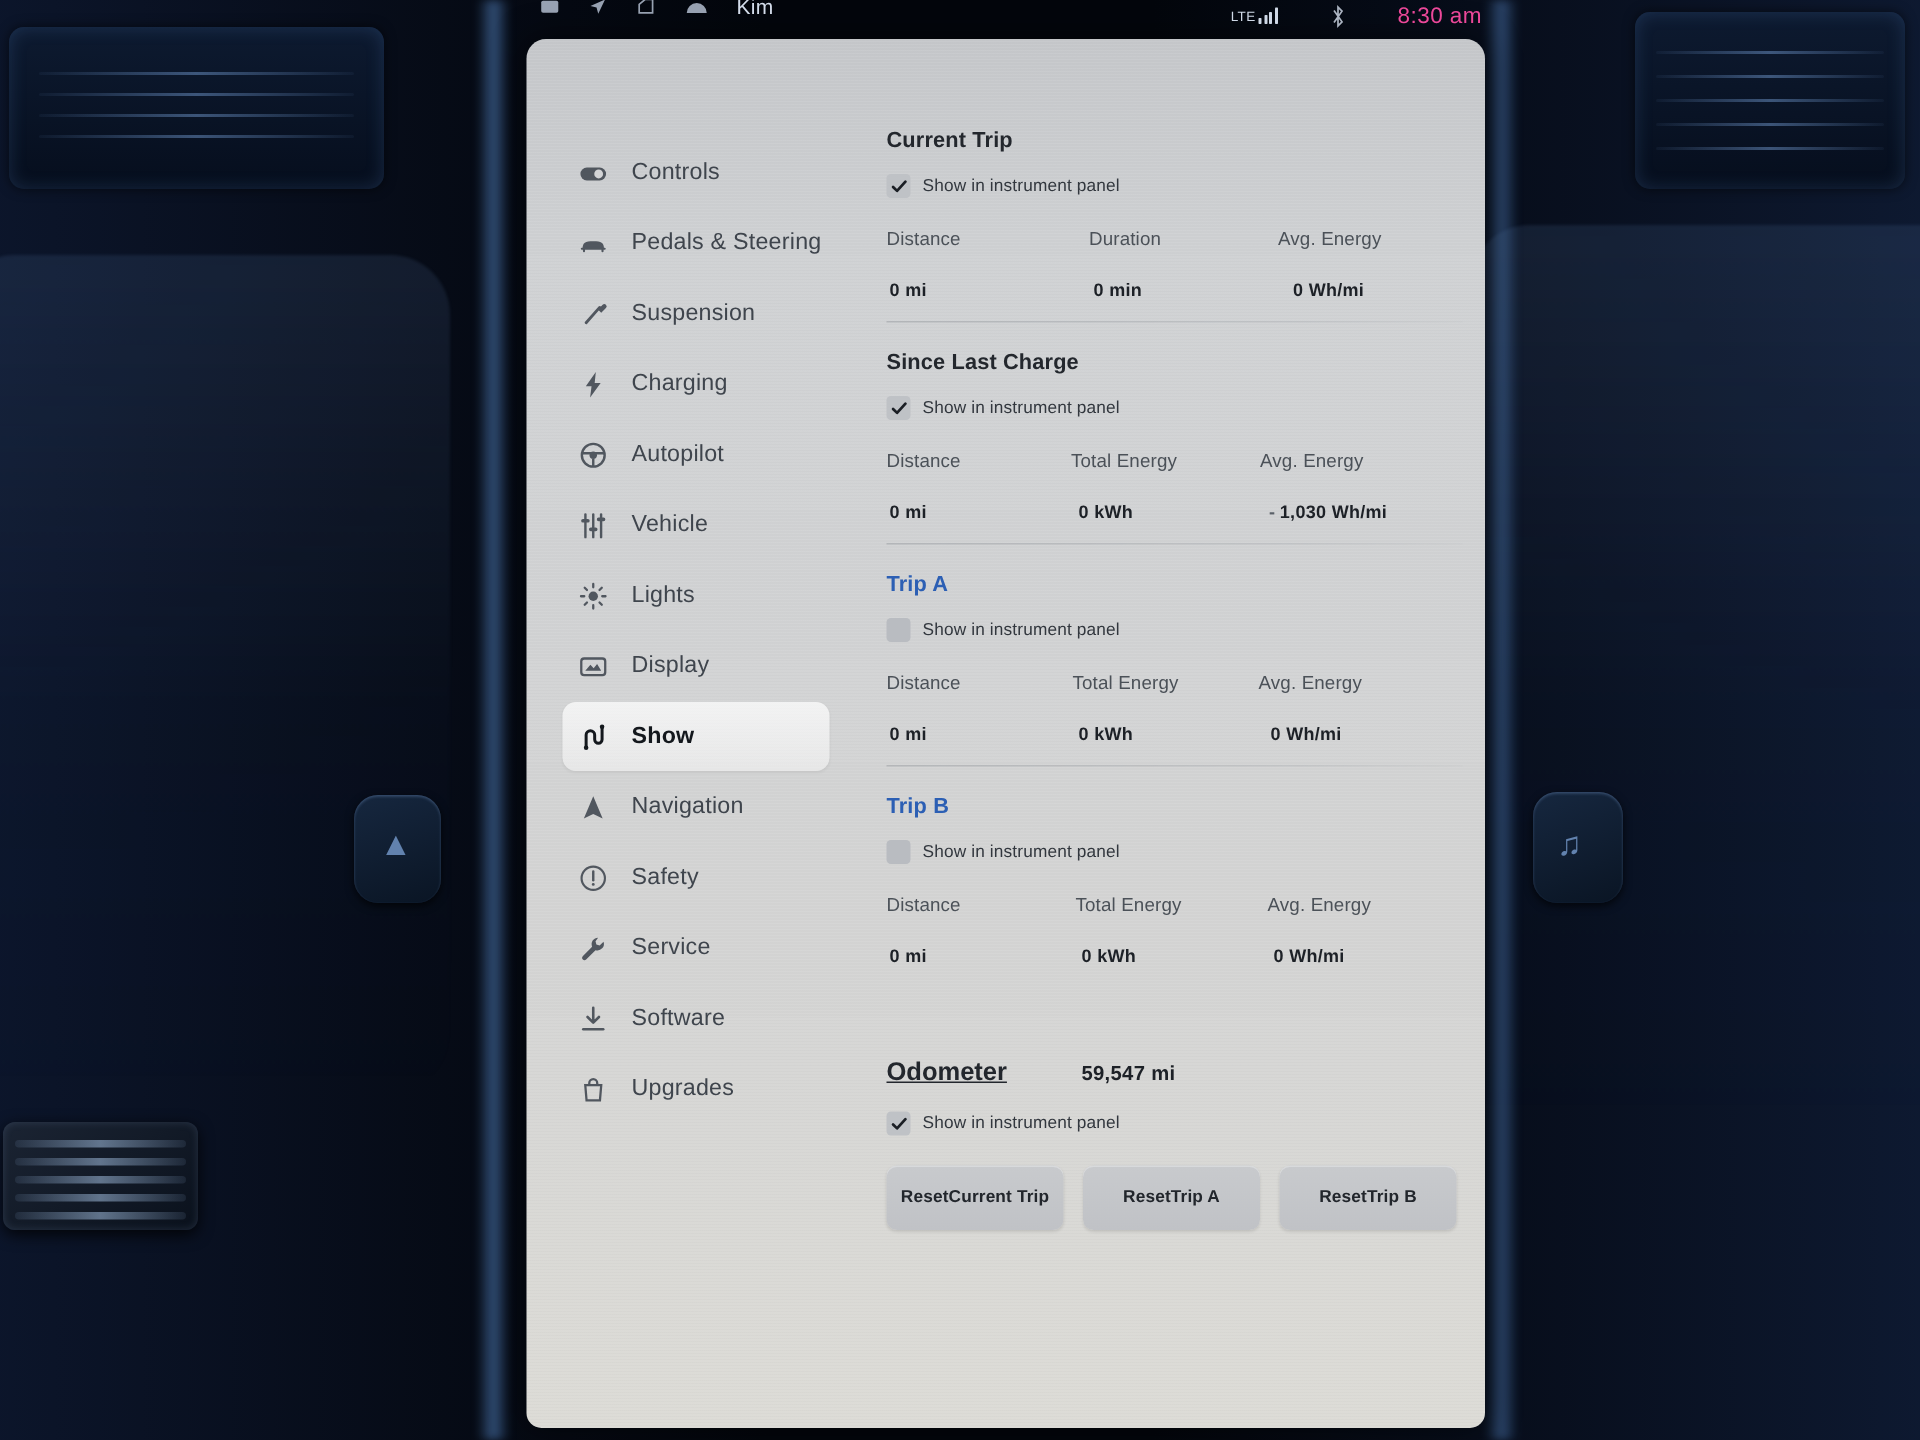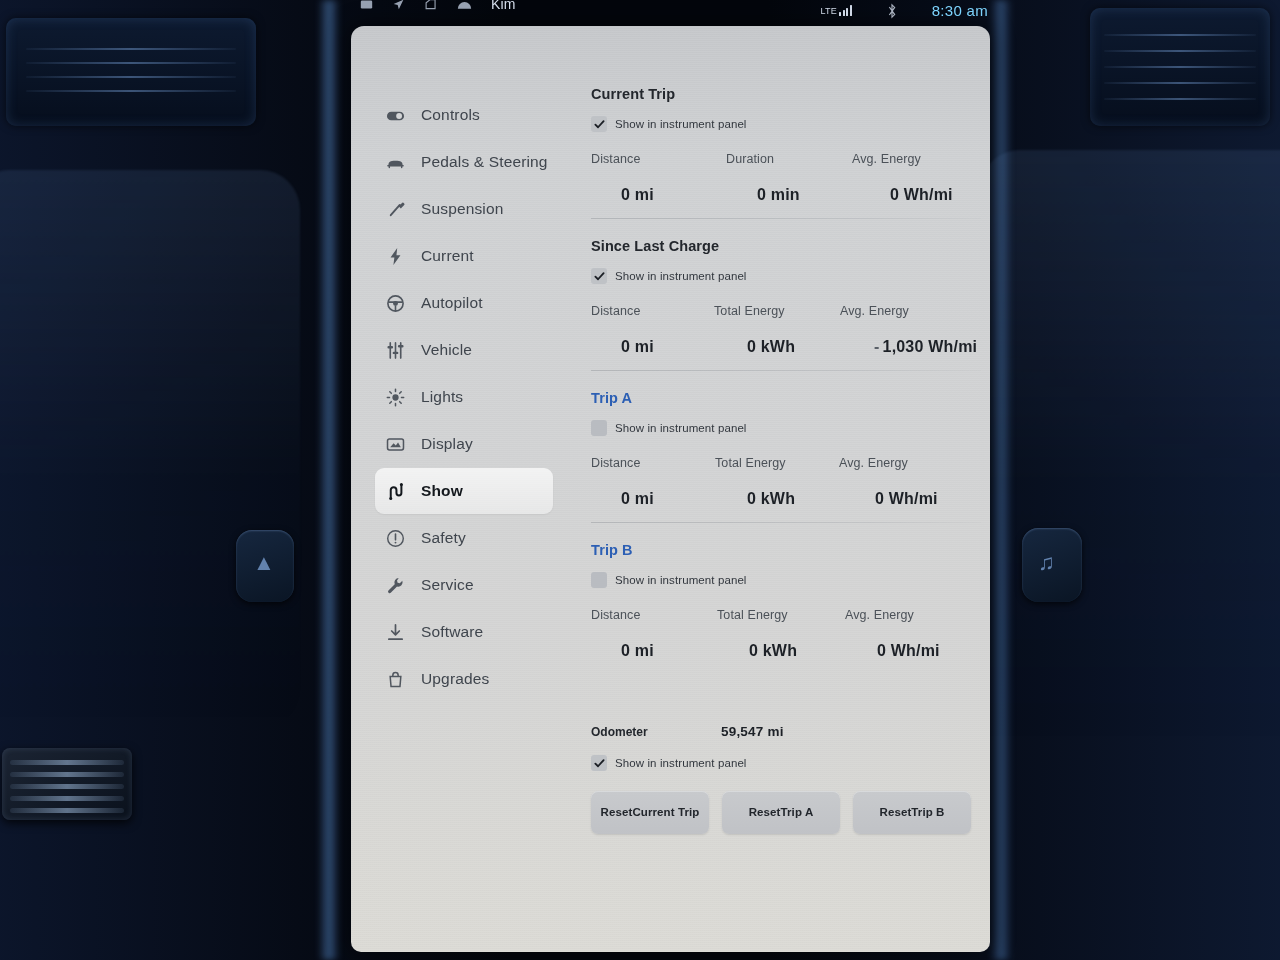--- a/index.html
+++ b/index.html
@@ -108,21 +108,21 @@
   .sb-ic { opacity:.82; display:flex; align-items:flex-end; }
   .sb-name { font-size:14px; color:#d3dcea; letter-spacing:.2px; }
   .lte-wrap { display:flex; align-items:flex-end; gap:2px; }
   .lte-txt { font-size:9px; letter-spacing:.3px; }
   .bars { display:flex; align-items:flex-end; gap:1.5px; height:11px; }
   .bars i { display:block; width:2px; background:#cfd8e6; border-radius:.5px; }
   .bars i:nth-child(1){height:4px}
   .bars i:nth-child(2){height:6px}
   .bars i:nth-child(3){height:8px}
   .bars i:nth-child(4){height:11px}
-  .clock { font-size:15px; color:#7dd3fc; letter-spacing:.3px; }
+  .clock { font-size:15px; color:#ec4899; letter-spacing:.3px; }
 
   
   #screen {
     position:absolute;
     left:351px; top:26px;
     width:639px; height:926px;
     background: linear-gradient(180deg,#c6c8cb 0%, #cfd1d3 14%, #d2d3d4 46%, #d6d6d4 74%, #dcdbd6 100%);
     border-radius: 13px 13px 10px 10px;
     box-shadow: 0 0 22px rgba(0,0,0,.55);
     overflow:hidden;
@@ -205,23 +205,22 @@
     display:block;
   }
   .chk-label { font-size:11.5px; color:#32373e; letter-spacing:.1px; }
 
   .stats { display:flex; }
   .stat { }
   .stat-head {
     font-size:12.5px; color:#4b5158; letter-spacing:.1px; margin-bottom:20px;
   }
   .stat-val {
-    font-size:16px; color:#1d2127; font-weight:bold; letter-spacing:.2px;
+    font-size:12px; color:#1d2127; font-weight:bold; letter-spacing:.2px;
     white-space:nowrap;
-    margin-left:28px;
   }
   .stat-val .unit { font-weight:bold; }
   .neg { color:#5a6068; font-weight:bold; margin-right:3px; }
 
   
   .cols-a .stat:nth-child(1){ width:135px; }
   .cols-a .stat:nth-child(2){ width:126px; }
   .cols-a .stat:nth-child(1) .stat-val{ padding-left:2px; }
   .cols-a .stat:nth-child(2) .stat-val{ padding-left:3px; }
   .cols-a .stat:nth-child(3) .stat-val{ padding-left:10px; }
@@ -240,21 +239,21 @@
 
   .cols-d .stat:nth-child(1){ width:126px; }
   .cols-d .stat:nth-child(2){ width:128px; }
   .cols-d .stat:nth-child(1) .stat-val{ padding-left:2px; }
   .cols-d .stat:nth-child(2) .stat-val{ padding-left:4px; }
   .cols-d .stat:nth-child(3) .stat-val{ padding-left:4px; }
 
   
   #odo-section { padding-top:22px; }
   .odo-row { display:flex; align-items:baseline; margin-bottom:16px; }
-  .odo-label { font-size:12px; font-weight:bold; color:#23272d; width:130px; }
+  .odo-label { font-size:17px; font-weight:bold; color:#23272d; width:130px;text-decoration:underline; }
   .odo-val { font-size:13.5px; font-weight:bold; color:#1d2127; letter-spacing:.2px;margin-top:28px; }
 
   .btn-row { display:flex; gap:13px; margin-top:16px; }
   .rbtn {
     width:118px; height:43px;
     background: linear-gradient(180deg,#c8cacd,#c0c2c6);
     border:none;
     border-radius:7px;
     color:#22262c;
     font-family:"Liberation Sans", sans-serif;
@@ -386,21 +385,21 @@
                 </svg>
               </span>
               <span class="nav-label">Suspension</span>
             </div>
             <div class="nav-item">
               <span class="nav-icon">
                 <svg width="19" height="19" viewBox="0 0 20 20">
                   <path d="M11.8 1 4.8 11h4l-1 8 7.4-10.2h-4.2z" fill="currentColor"></path>
                 </svg>
               </span>
-              <span class="nav-label">Current</span>
+              <span class="nav-label">Charging</span>
             </div>
             <div class="nav-item">
               <span class="nav-icon">
                 <svg width="19" height="19" viewBox="0 0 20 20">
                   <circle cx="10" cy="10" r="8" fill="none" stroke="currentColor" stroke-width="1.7"></circle>
                   <circle cx="10" cy="10" r="2.6" fill="currentColor"></circle>
                   <path d="M2.4 8.6h15.2M10 12.6V18" stroke="currentColor" stroke-width="1.7"></path>
                 </svg>
               </span>
               <span class="nav-label">Autopilot</span>
@@ -436,20 +435,28 @@
             </div>
             <div class="nav-item active">
               <span class="nav-icon">
                 <svg width="19" height="19" viewBox="0 0 20 20">
                   <path d="M5 17V8.4a3 3 0 0 1 6 0v3.2a2.6 2.6 0 0 0 5.2 0V3" fill="none" stroke="currentColor" stroke-width="2.1" stroke-linecap="round"></path>
                   <circle cx="5" cy="17.4" r="1.6" fill="currentColor"></circle>
                   <circle cx="16.2" cy="2.6" r="1.6" fill="currentColor"></circle>
                 </svg>
               </span>
               <span class="nav-label">Show</span>
+            </div>
+            <div class="nav-item">
+              <span class="nav-icon">
+                <svg width="19" height="19" viewBox="0 0 20 20">
+                  <path d="M10 2 3.4 17.6 10 14.3l6.6 3.3z" fill="currentColor"></path>
+                </svg>
+              </span>
+              <span class="nav-label">Navigation</span>
             </div>
             <div class="nav-item">
               <span class="nav-icon">
                 <svg width="19" height="19" viewBox="0 0 20 20">
                   <circle cx="10" cy="10" r="8.2" fill="none" stroke="currentColor" stroke-width="1.5"></circle>
                   <path d="M10 5.2v6.2" stroke="currentColor" stroke-width="1.7" stroke-linecap="round"></path>
                   <circle cx="10" cy="14.3" r="1" fill="currentColor"></circle>
                 </svg>
               </span>
               <span class="nav-label">Safety</span>

